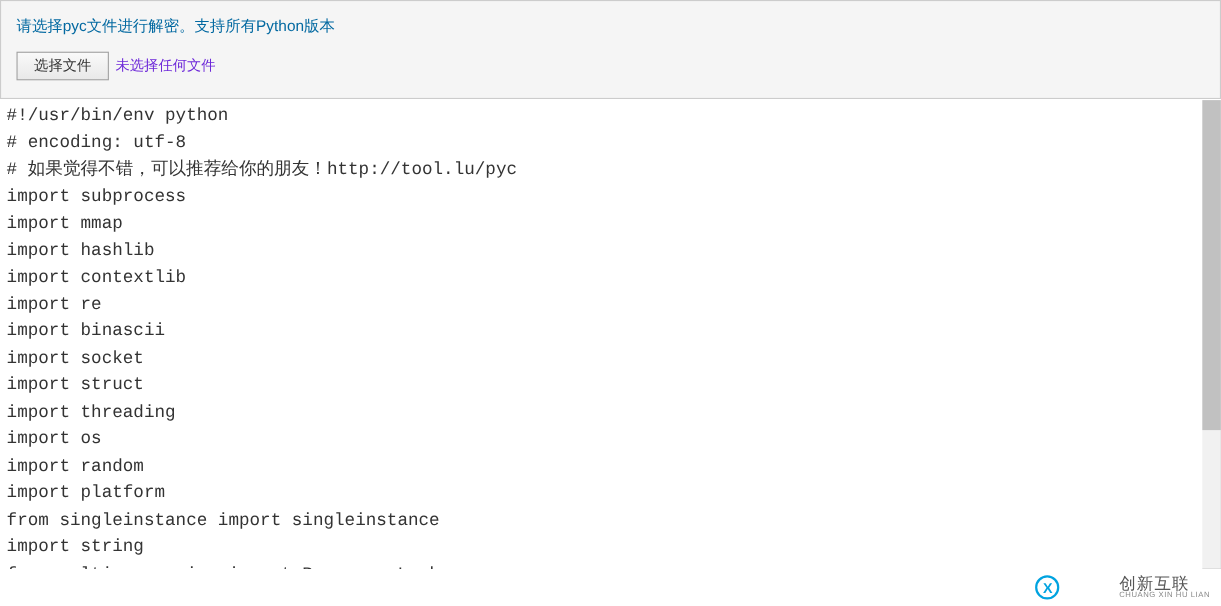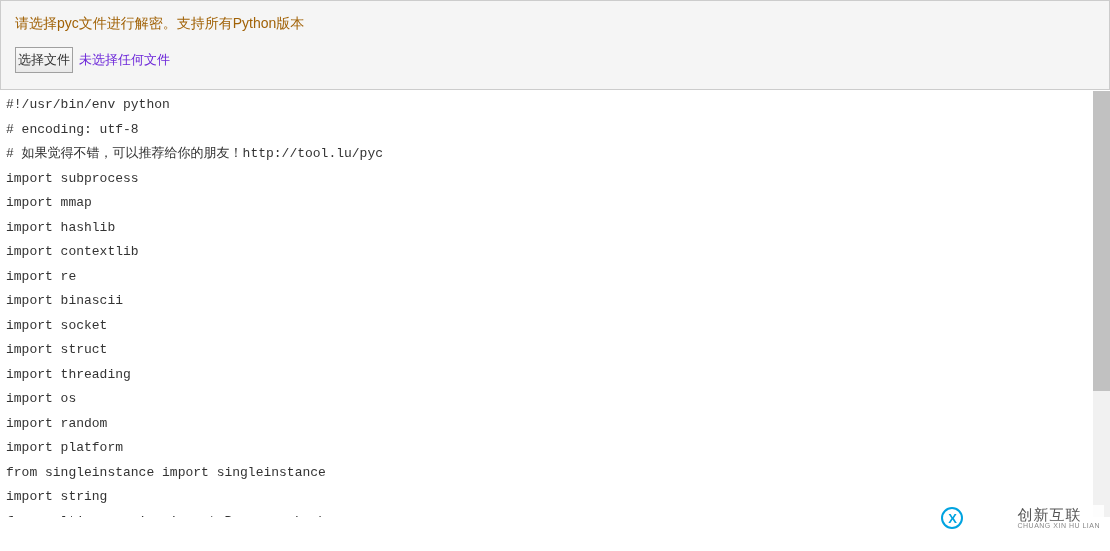--- a/index.html
+++ b/index.html
@@ -15,51 +15,51 @@
       overflow: hidden;
       position: relative;
     }
     .upload-panel {
       border: 1px solid #cccccc;
       background: #f5f5f5;
       padding: 14px 14px 16px 14px;
       margin-bottom: 0;
     }
     .upload-description {
-      color: #a16207;
+      color: #0369a1;
       font-size: 14px;
       margin-bottom: 14px;
     }
     .file-selector-row {
       display: flex;
       align-items: center;
     }
     .choose-file-button {
       background: linear-gradient(#f9f9f9, #e9e9e9);
       border: 1px solid #a0a0a0;
-      padding: 3px 2px;
+      padding: 3px 15px;
       font-size: 13px;
       color: #333333;
       cursor: pointer;
       font-family: Liberation Serif, serif;
     }
     .no-file-text {
       color: #6d28d9;
       font-size: 13px;
       margin-left: 6px;
     }
     .code-container {
       position: relative;
       height: 427px;
       overflow: hidden;
       border-top: 1px solid transparent;
     }
     .code-content {
       font-family: Consolas, "Courier New", monospace;
-      font-size: 13px;
+      font-size: 16px;
       color: #333333;
       line-height: 24.5px;
       padding: 2px 6px 6px 6px;
       white-space: pre;
       height: 100%;
       overflow-y: auto;
     }
     .code-line {
       display: block;
     }
@@ -75,21 +75,21 @@
       position: absolute;
       right: 0;
       top: 0;
       width: 17px;
       height: 300px;
       background: #c1c1c1;
     }
     .watermark {
       position: absolute;
       right: 6px;
-      bottom: 20px;
+      bottom: 4px;
       display: flex;
       align-items: center;
       background: rgba(255,255,255,0.85);
       padding: 2px 4px;
       gap: 48px;
     }
     .watermark-icon {
       width: 22px;
       height: 22px;
       border-radius: 50%;

